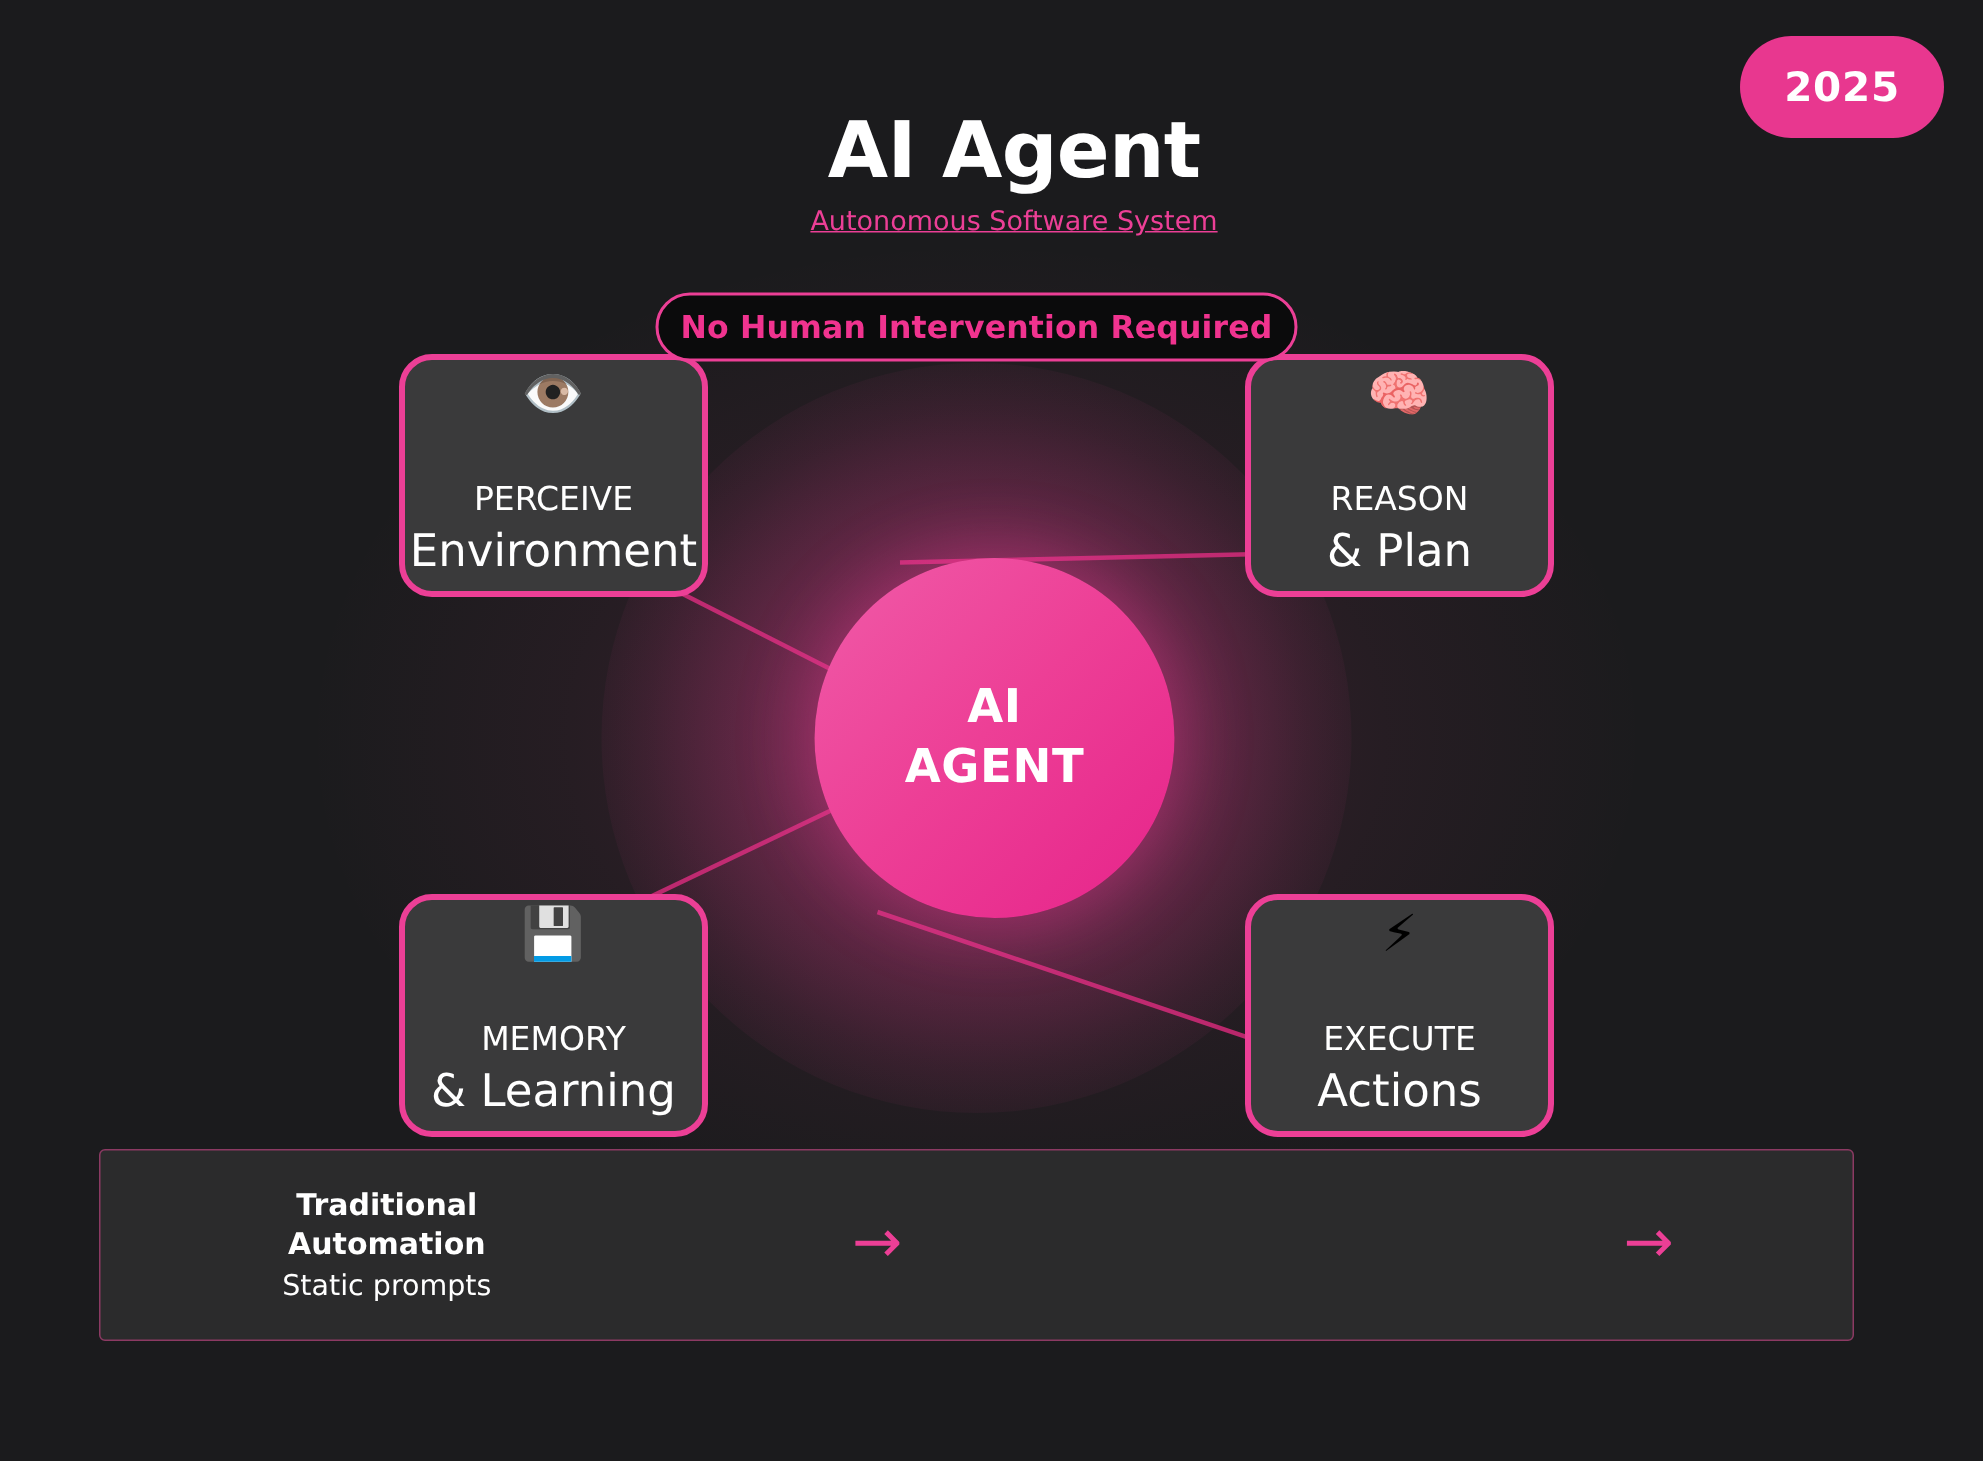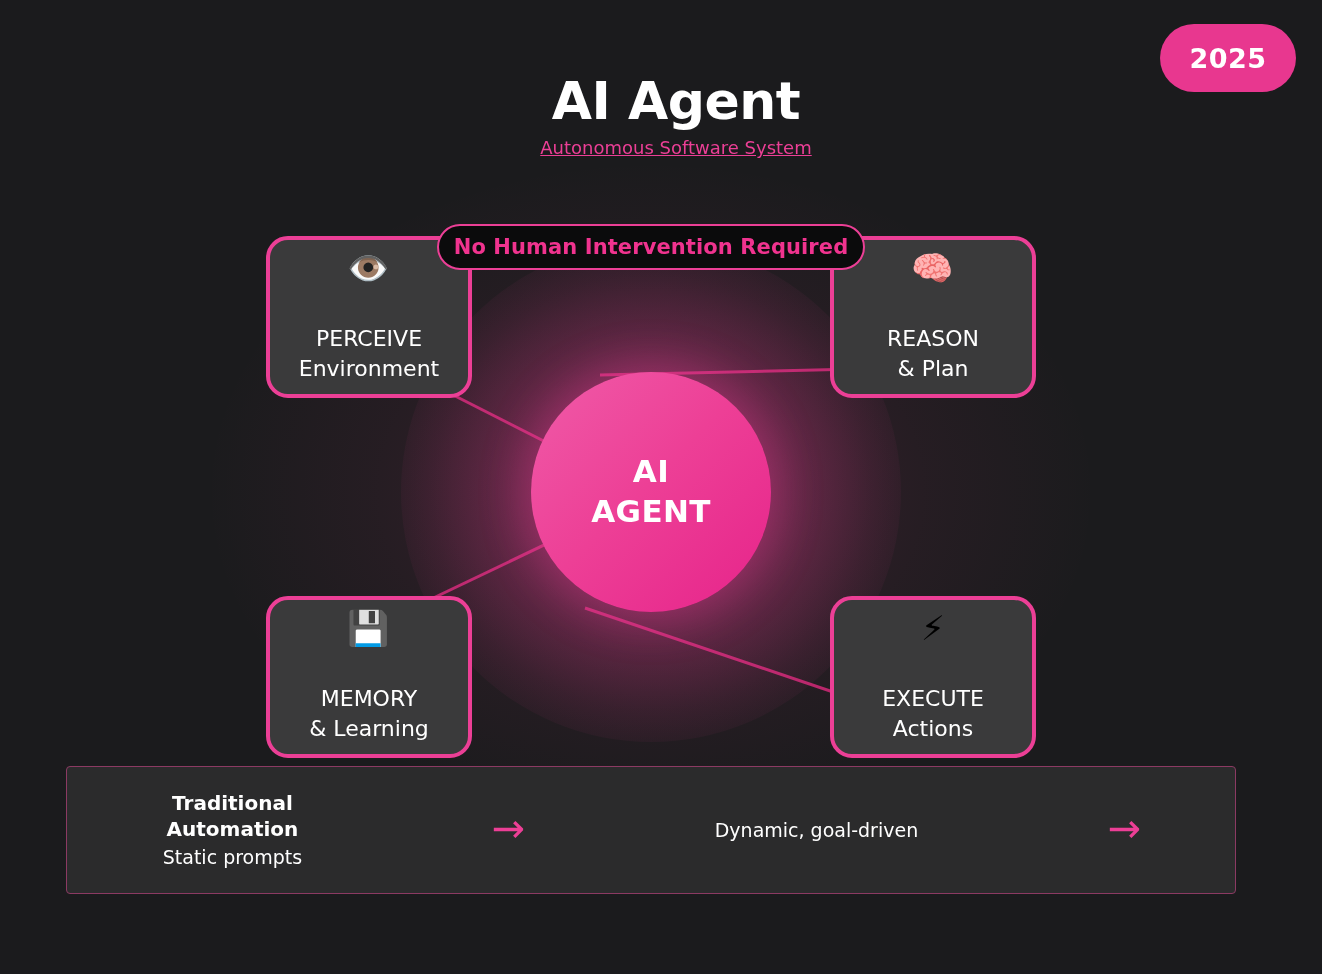--- a/index.html
+++ b/index.html
@@ -77,21 +77,20 @@
     border-radius: 24px;
     background: #0b0b0c;
     color: #f0338f;
     font-size: 21px;
     font-weight: 700;
     display: flex;
     align-items: center;
     justify-content: center;
     z-index: 7;
     letter-spacing: 0.1px;
-    margin-top: 29px;
   }
 
   
   #links {
     position: absolute;
     left: 0;
     top: 0;
     width: 1322px;
     height: 974px;
     z-index: 2;
@@ -105,21 +104,21 @@
     top: 242px;
     width: 500px;
     height: 500px;
     border-radius: 50%;
     background: radial-gradient(circle at 50% 50%, rgba(236,63,150,0.50) 0%, rgba(236,63,150,0.30) 38%, rgba(236,63,150,0.10) 62%, rgba(236,63,150,0) 78%);
     z-index: 3;
     pointer-events: none;
   }
   #center-node {
     position: absolute;
-    left: 531px;
+    left: 543px;
     top: 372px;
     width: 240px;
     height: 240px;
     border-radius: 50%;
     background: linear-gradient(135deg, #f05ba8 0%, #ed3f96 48%, #e6238a 100%);
     display: flex;
     flex-direction: column;
     align-items: center;
     justify-content: center;
     z-index: 4;
@@ -156,21 +155,21 @@
   .card .card-title {
     color: #ffffff;
     font-size: 22px;
     font-weight: 400;
     line-height: 1.32;
     text-align: center;
     margin-top: 23px;
   }
   .card .card-sub {
     color: #ffffff;
-    font-size: 22px;
+    font-size: 30px;
     font-weight: 400;
     line-height: 1.32;
     text-align: center;
   }
   #card-perceive { left: 266px; top: 236px; }
   #card-reason   { left: 830px; top: 236px; }
   #card-memory   { left: 266px; top: 596px; }
   #card-execute  { left: 830px; top: 596px; }
 
   
@@ -270,18 +269,17 @@
   </div>
 
   <div id="evolution">
     <div class="evo-stage">
       <div class="evo-name">Traditional
 Automation</div>
       <div class="evo-desc">Static prompts</div>
     </div>
     <div class="evo-arrow">→</div>
     <div class="evo-stage">
-      <div class="evo-desc">Dynamic, goal-driven</div>
     </div>
     <div class="evo-arrow">→</div>
   </div>
 
 </div>
 
 </body></html>

